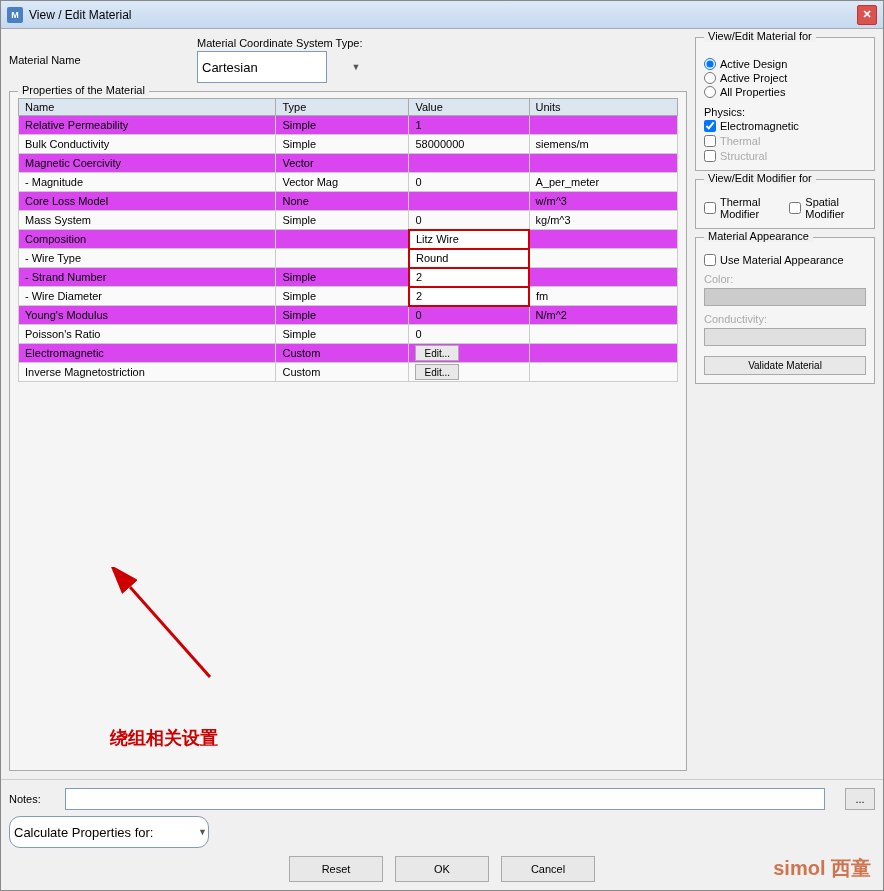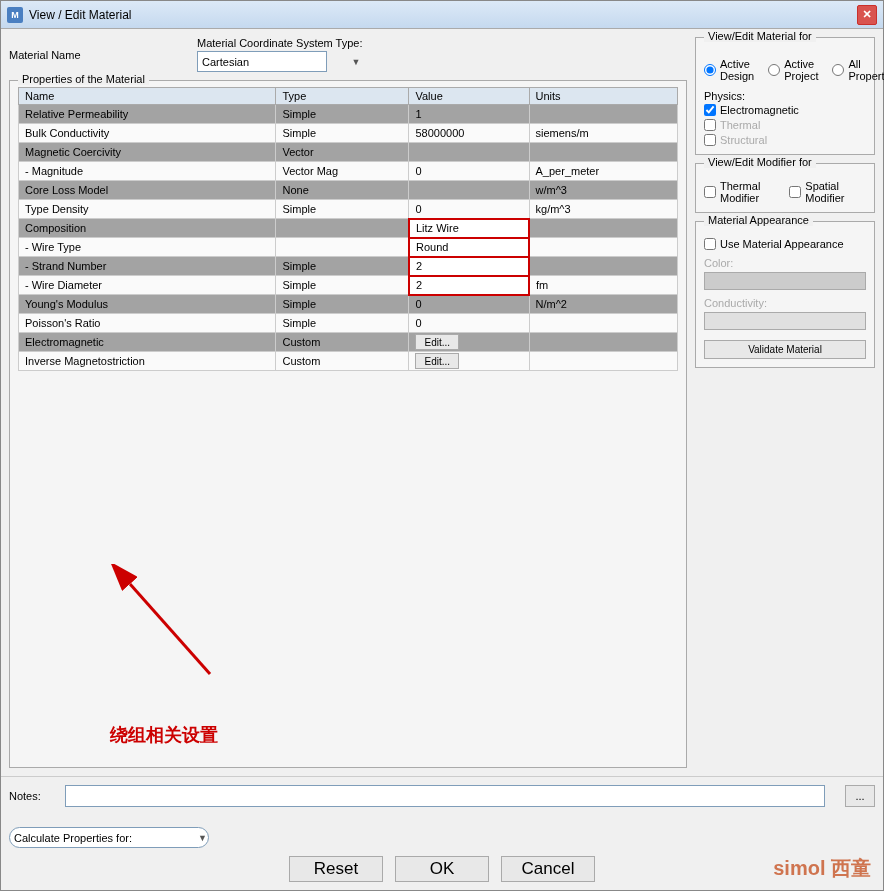--- a/index.html
+++ b/index.html
@@ -100,25 +100,25 @@
       font-size: 11px;
     }
     .field-input-wide {
       width: 200px;
     }
     .dropdown-wrapper {
       position: relative;
       display: inline-block;
     }
     .dropdown-select {
-      height: 21px;
+      height: 32px;
       border: 1px solid #7f9db9;
       background: white;
       padding: 1px 20px 1px 4px;
-      font-size: 11px;
+      font-size: 13px;
       appearance: none;
       -webkit-appearance: none;
       cursor: pointer;
       width: 120px;
     }
     .dropdown-arrow {
       position: absolute;
       right: 2px;
       top: 50%;
       transform: translateY(-50%);
@@ -152,42 +152,43 @@
       padding: 2px 6px;
       text-align: left;
       font-weight: normal;
       color: #000;
     }
     .properties-table td {
       border: 1px solid #ccc;
       padding: 1px 6px;
       height: 19px;
       vertical-align: middle;
-      background: #a3a3a3;
+      background: #d946ef;
     }
     .properties-table tr:nth-child(even) td {
       background: #fafafa;
     }
     .cell-highlighted {
       border: 2px solid #cc0000 !important;
       background: #fff !important;
     }
     .cell-button {
       display: inline-block;
       background: #e8e8e8;
       border: 1px solid #aaa;
       padding: 0 8px;
       height: 16px;
       line-height: 16px;
       cursor: pointer;
       font-size: 10px;
     }
     .radio-group {
       display: flex;
-      gap: 14px;
+      flex-direction: column;
+      gap: 2px;
       margin-top: 8px;
     }
     .radio-item {
       display: flex;
       align-items: center;
       gap: 4px;
       font-size: 11px;
       cursor: pointer;
     }
     .radio-input {
@@ -227,21 +228,21 @@
     }
     .bottom-section {
       border-top: 1px solid #ccc;
       padding: 8px;
       background: #f0f0f0;
     }
     .notes-row {
       display: flex;
       align-items: center;
       gap: 20px;
-      margin-bottom: 20px;
+      margin-bottom: 6px;
     }
     .notes-label {
       font-size: 11px;
       width: 36px;
     }
     .notes-input {
       flex: 1;
       height: 22px;
       border: 1px solid #7f9db9;
       background: white;
@@ -266,21 +267,21 @@
       display: flex;
       justify-content: center;
       gap: 12px;
       align-items: center;
     }
     .action-btn {
       width: 94px;
       height: 26px;
       background: #e8e8e8;
       border: 1px solid #aaa;
-      font-size: 17px;
+      font-size: 11px;
       cursor: pointer;
     }
     .simol-watermark {
       position: absolute;
       bottom: 8px;
       right: 12px;
       font-size: 20px;
       font-weight: bold;
       color: #c2410c;
       opacity: 0.7;
@@ -378,21 +379,21 @@
                   <td>0</td>
                   <td>A_per_meter</td>
                 </tr>
                 <tr>
                   <td>Core Loss Model</td>
                   <td>None</td>
                   <td></td>
                   <td>w/m^3</td>
                 </tr>
                 <tr>
-                  <td>Type Density</td>
+                  <td>Mass System</td>
                   <td>Simple</td>
                   <td>0</td>
                   <td>kg/m^3</td>
                 </tr>
                 <tr>
                   <td>Composition</td>
                   <td></td>
                   <td class="cell-highlighted">Litz Wire</td>
                   <td></td>
                 </tr>

